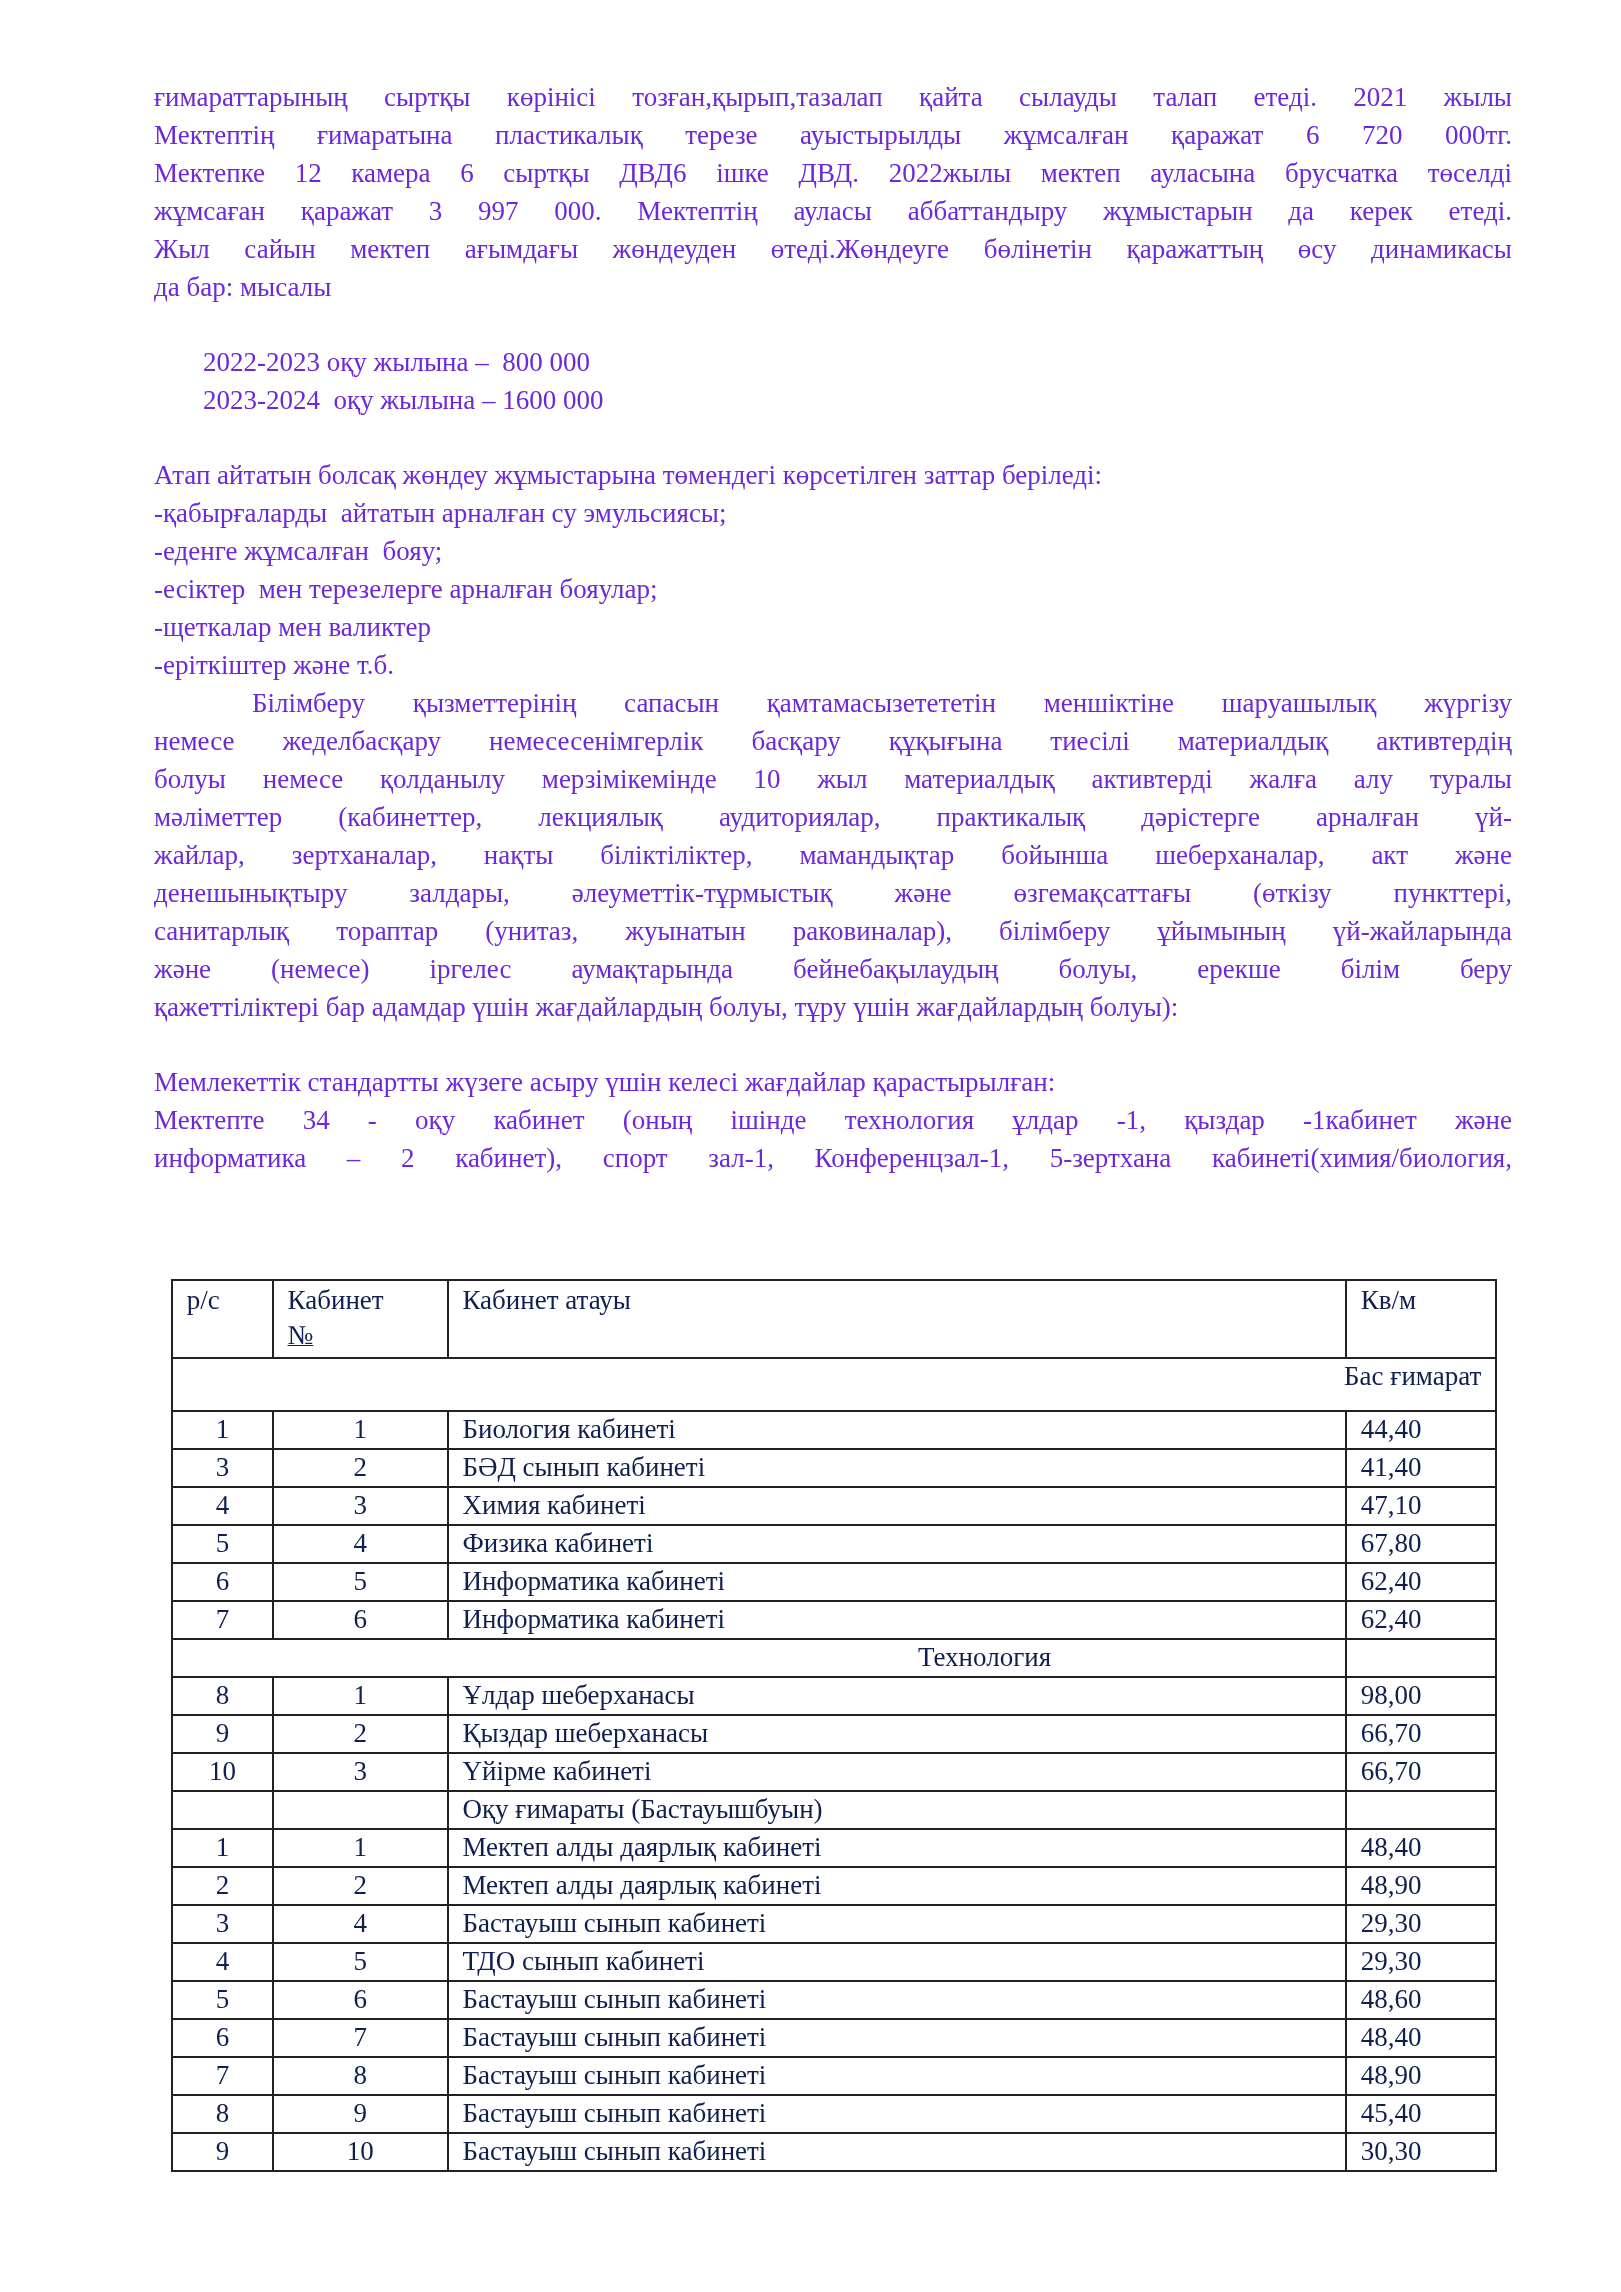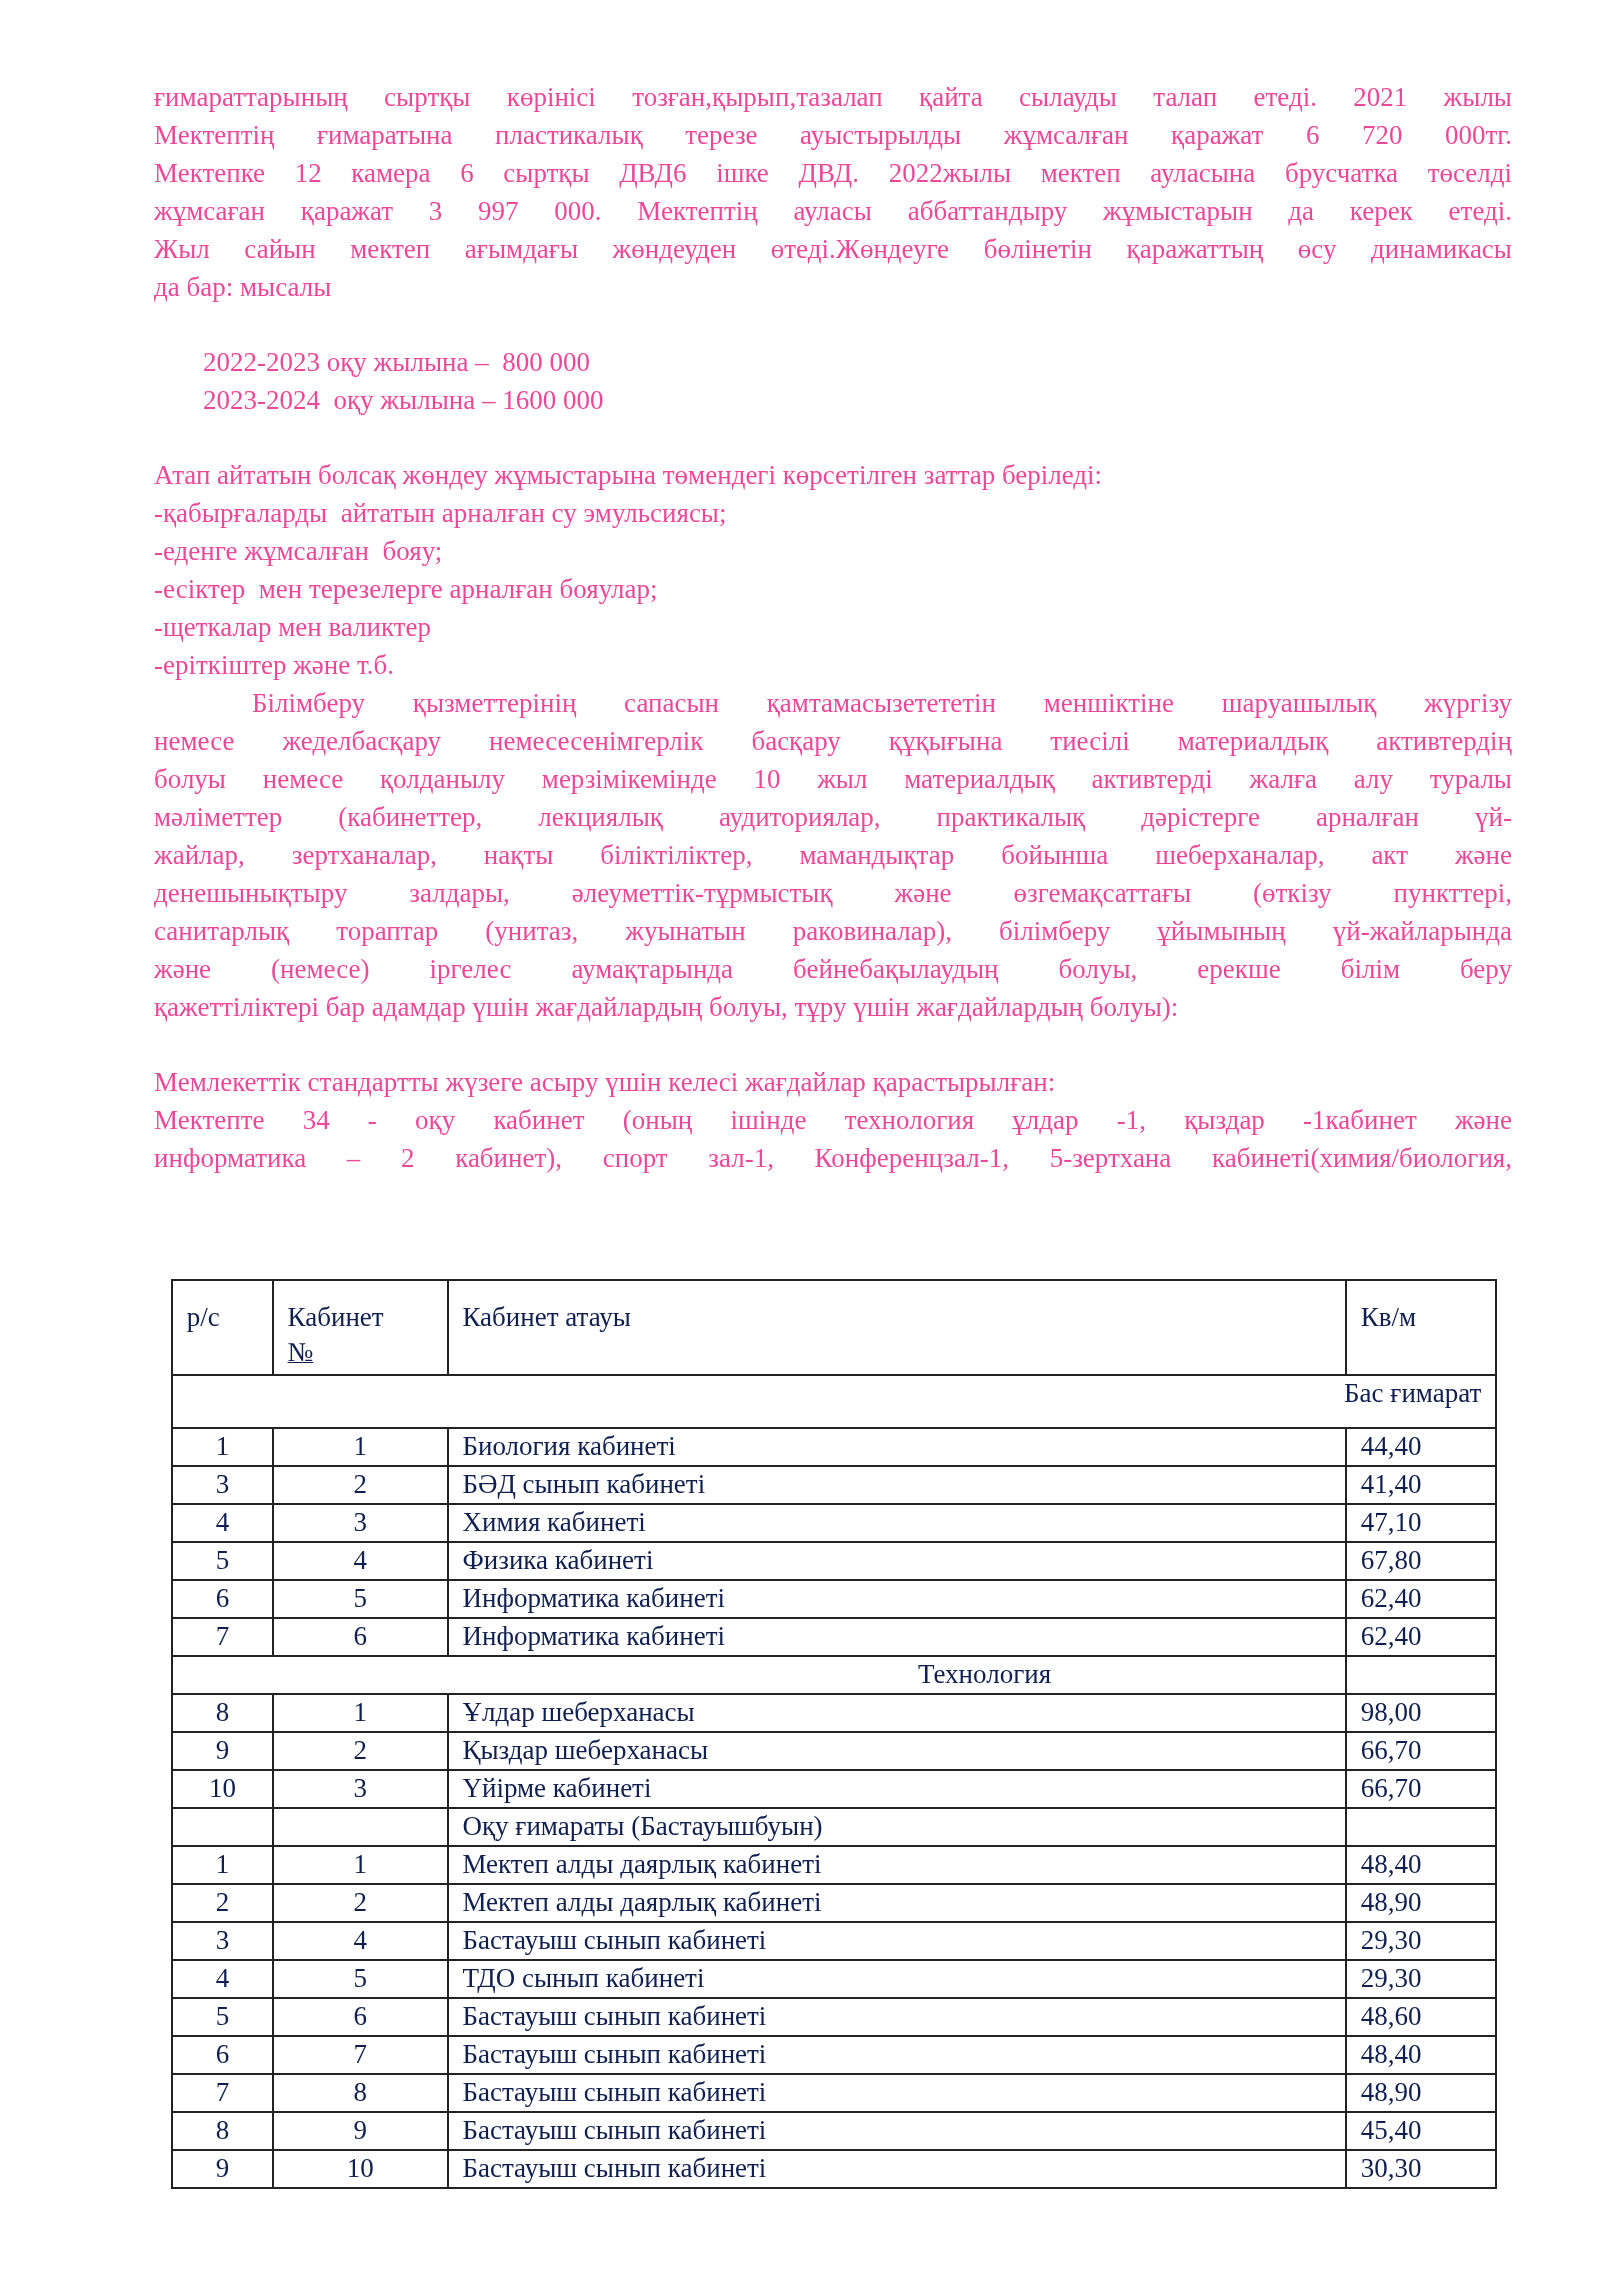--- a/index.html
+++ b/index.html
@@ -1,40 +1,40 @@
 <!DOCTYPE html>
 <html><head>
 <meta charset="utf-8">
 <style>
   html, body { margin: 0; padding: 0; background: #ffffff; }
   body { width: 1621px; height: 2293px; position: relative; overflow: hidden; }
   .page {
     position: absolute; left: 154px; top: 78px; width: 1358px;
     font-family: "Liberation Serif", "DejaVu Serif", serif;
-    font-size: 27px; line-height: 38px; color: #ec4899;
+    font-size: 27px; line-height: 38px; color: #6d28d9;
   }
   .p { margin: 0; text-align: justify; text-align-last: left; }
   .line { display: block; text-align: justify; text-align-last: justify; white-space: normal; }
   .line.last { text-align-last: left; }
   .years { margin-top: 37px; padding-left: 49px; }
   .years .yr { display: block; white-space: pre; }
   .gap { height: 37px; }
   .list-item { display: block; white-space: pre; }
   .indent { padding-left: 98px; }
   table.rooms {
     position: absolute; left: 171px; top: 1279px; width: 1326px;
     border-collapse: collapse;
     font-family: "Liberation Serif", "DejaVu Serif", serif;
     font-size: 27px; color: #0f1f4f;
   }
   table.rooms td {
     border: 2px solid #222; padding: 0 13.7px; height: 36px; line-height: 35px; vertical-align: top;
   }
   table.rooms td.c { text-align: center; padding: 0; }
-  table.rooms tr.hdr td { height: 74px; line-height: 35px; padding-top: 19px; }
+  table.rooms tr.hdr td { height: 74px; line-height: 35px; padding-top: 2px; }
   table.rooms tr.sec td { height: 36px; }
   table.rooms tr.sec1 td { height: 51px; text-align: right; }
   col.c1 { width: 101px; } col.c2 { width: 175px; } col.c3 { width: 900px; } col.c4 { width: 150px; }
   .underline-no { text-decoration: underline; text-decoration-thickness: 1px; }
 </style>
 </head>
 <body>
 
 <div class="page">
 

